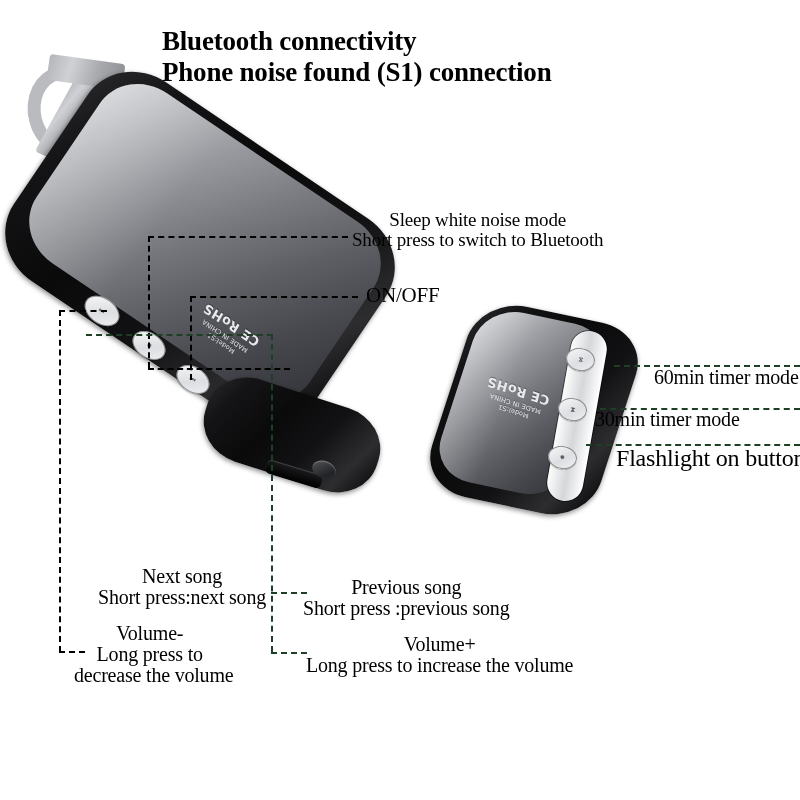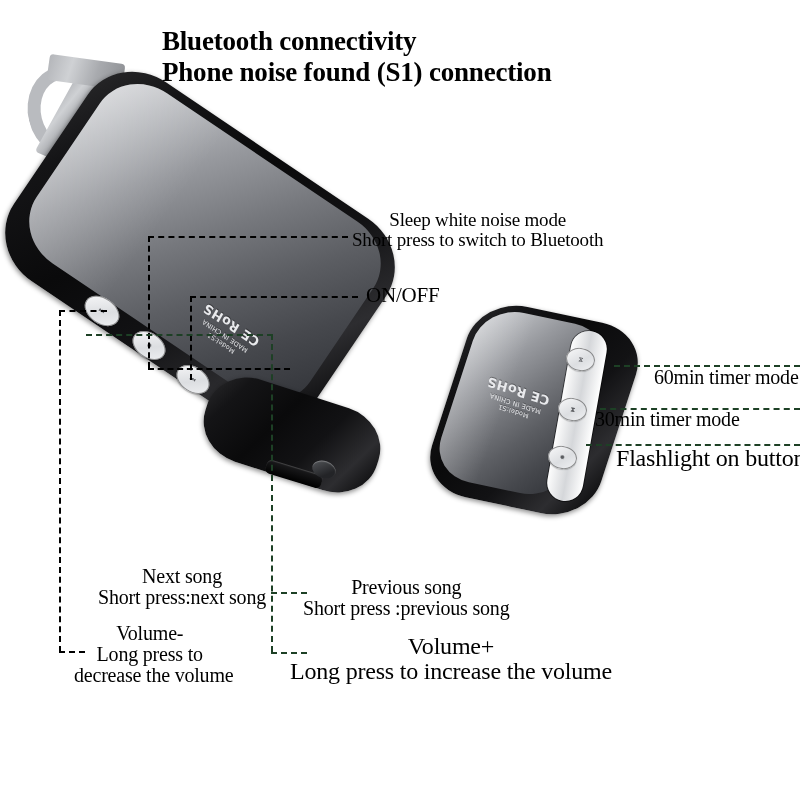--- a/index.html
+++ b/index.html
@@ -241,18 +241,18 @@
     <span class="l1">Previous song</span>
     <span class="l2">Short press :previous song</span>
   </div>
 
   <div class="callout" style="left:66px;top:623px;font-size:20px;">
     <span class="l1">Volume-</span>
     <span class="l2">Long press to</span>
     <span class="l2" style="padding-left:8px;">decrease the volume</span>
   </div>
 
-  <div class="callout" style="left:290px;top:634px;font-size:24px;">
+  <div class="callout" style="left:306px;top:634px;font-size:20px;">
     <span class="l1">Volume+</span>
     <span class="l2">Long press to increase the volume</span>
   </div>
 
 </div>
 
 </body></html>

